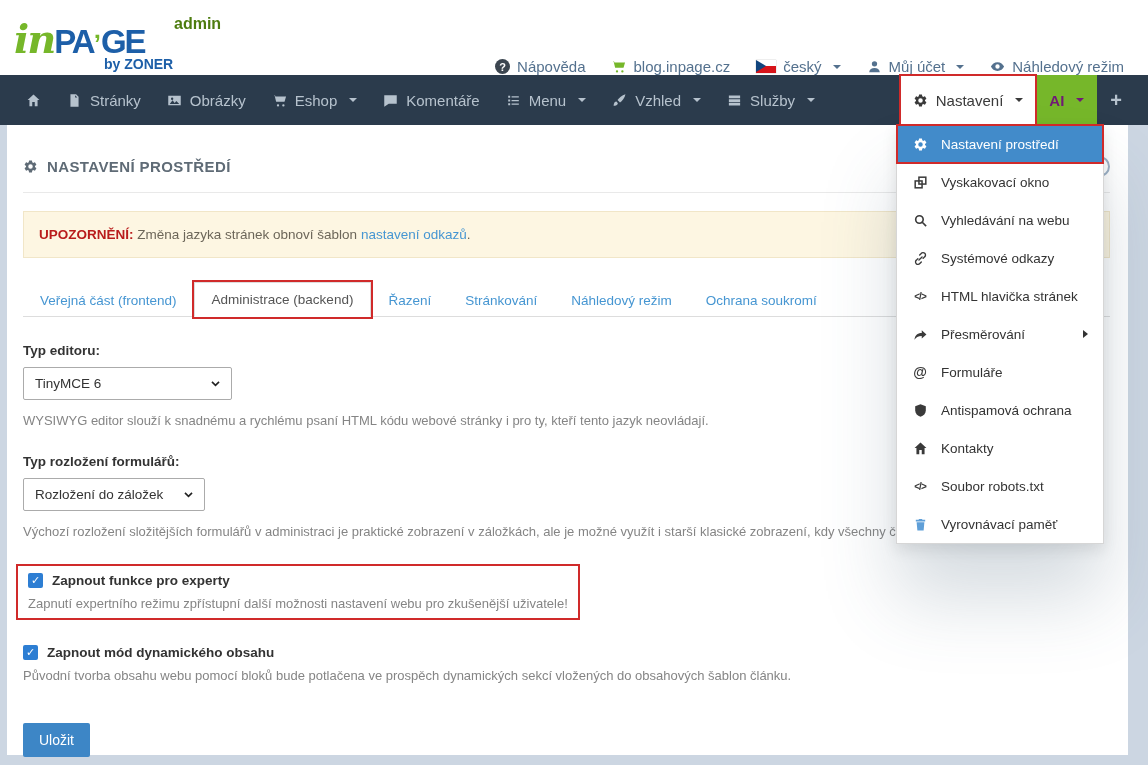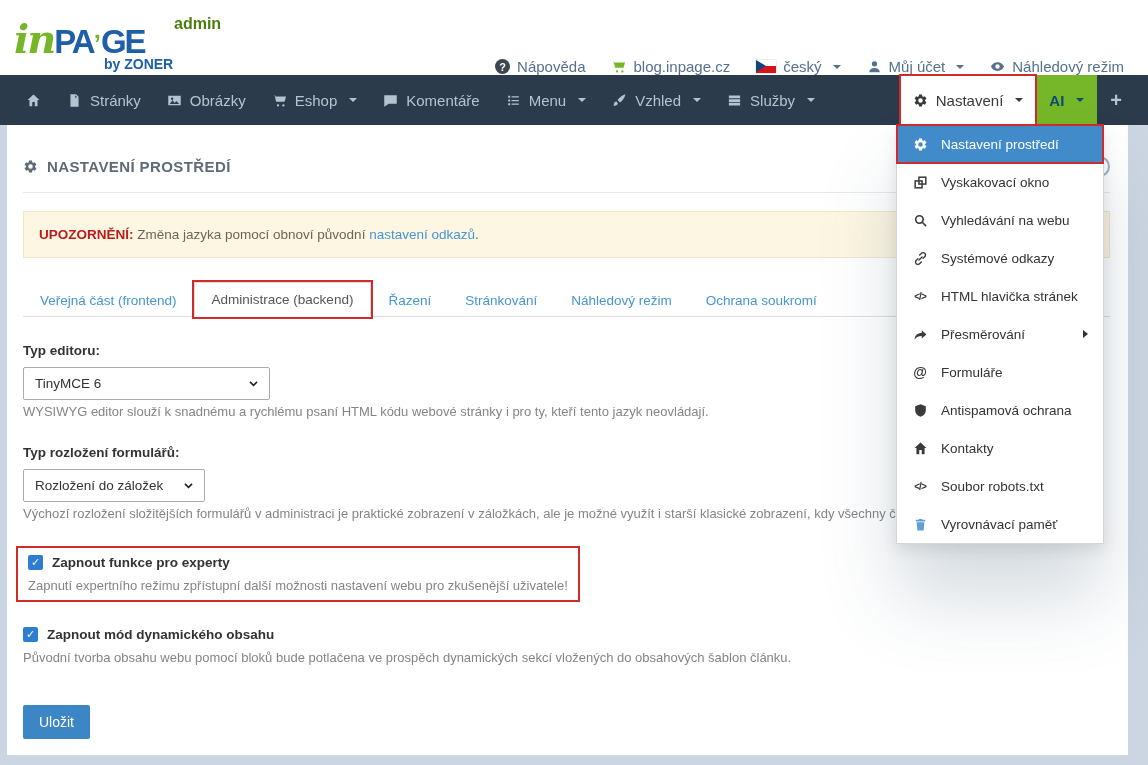--- a/index.html
+++ b/index.html
@@ -21,21 +21,21 @@
   .cart-green { color:#76b72a; }
   .flag { position:relative; width:20px; height:13px; background:linear-gradient(#fff 0 50%, #d7141a 50% 100%); overflow:hidden; flex:none; box-shadow:0 0 1px rgba(0,0,0,.4); }
   .flag::before { content:""; position:absolute; left:0; top:0; border-top:6.5px solid transparent; border-bottom:6.5px solid transparent; border-left:10px solid #11457e; }
   .caret { display:inline-block; width:0; height:0; border-left:4px solid transparent; border-right:4px solid transparent; border-top:4px solid currentColor; margin-left:4px; }
   .caret-right { display:inline-block; width:0; height:0; border-top:4px solid transparent; border-bottom:4px solid transparent; border-left:5px solid currentColor; margin-left:auto; }
 
   
   .nav { height:50px; background:#2b3b4c; display:flex; align-items:stretch; padding:0 13px; color:#b6c2cd; font-size:15px; }
   .nav-item { display:flex; align-items:center; gap:8px; padding:0 13px; cursor:pointer; white-space:nowrap; }
   .nav-item.open { background:#fff; color:#3a3a3a; outline:2px solid #d02a2a; outline-offset:-1px; z-index:110; position:relative;justify-content:flex-end; }
-  .nav-item.ai { background:#76b72a; color:#0c4a6e; font-weight:bold; padding:0 13px; }
+  .nav-item.ai { background:#76b72a; color:#701a75; font-weight:bold; padding:0 13px; }
   .nav-item.plus { font-weight:bold; font-size:20px; }
   .nav-spacer { margin-left:auto; }
 
   
   .dropdown { position:absolute; left:896px; top:125px; width:208px; background:#fff; border:1px solid #d6d6d6; border-top:none; z-index:100;
               box-shadow:0 55px 75px rgba(70,95,120,.22), 0 6px 14px rgba(0,0,0,.10); }
   .menu-item { display:flex; align-items:center; gap:13px; height:38px; padding:0 15px; font-size:13.5px; color:#333; cursor:pointer; }
   .menu-item .mi-ic { width:16px; display:flex; justify-content:center; color:#3a3a3a; font-weight:bold; }
   .menu-item.active { background:#428bca; color:#fff; outline:2px solid #d02a2a; outline-offset:-1px; }
   .menu-item.active .mi-ic { color:#fff; }
@@ -55,23 +55,23 @@
   .warning a { color:#4696d2; text-decoration:none; }
 
   .tabs { display:flex; align-items:flex-end; border-bottom:1px solid #ddd; margin-top:24px; }
   .tab { padding:9px 17px; font-size:13.5px; color:#4696d2; cursor:pointer; margin-bottom:-1px; white-space:nowrap; }
   .tab.active { background:#fff; border:1px solid #ddd; border-bottom:1px solid #fff; color:#555; }
   .tab.annotated { outline:2px solid #d02a2a; outline-offset:0px; }
 
   .fld-label { margin-top:26px; font-size:13.5px; font-weight:bold; color:#333; }
   .select { margin-top:9px; height:33px; border:1px solid #ababab; border-radius:2px; background:#fff; display:flex; align-items:center; justify-content:space-between; padding:0 9px 0 11px; font-size:13.5px; color:#333; cursor:pointer; }
   .select .chev { width:13px; height:13px; color:#222; }
-  .sel-editor { width:247px; }
+  .sel-editor { width:209px; }
   .sel-layout { width:182px; }
-  .desc { margin-top:4px; font-size:13px; color:#858585; white-space:nowrap; }
+  .desc { margin-top:13px; font-size:13px; color:#858585; white-space:nowrap; }
 
   .cb-block { margin-top:27px; }
   .cb-block.annotated { outline:2px solid #d02a2a; outline-offset:0; padding:7px 10px; margin-left:-5px; width:fit-content; }
   .cb-row { display:flex; align-items:center; gap:9px; font-size:13.5px; font-weight:bold; color:#333; cursor:pointer; }
   .cb { width:15px; height:15px; border-radius:2px; background:#2d7ed3; color:#fff; font-size:11px; font-weight:bold; display:flex; align-items:center; justify-content:center; flex:none; }
   .cb-desc { margin-top:8px; font-size:13px; color:#858585; white-space:nowrap; }
 
   .save-btn { margin-top:40px; display:inline-block; background:#3d86c6; color:#fff; border:none; border-radius:2px; font-size:14px; padding:9px 16px; cursor:pointer; font-family:inherit; }
 </style>
 </head>
@@ -340,21 +340,21 @@
       <svg class="ic" style="color:#5f6b76">
           <use href="#i-gear"></use>
         </svg>
       <span>NASTAVENÍ PROSTŘEDÍ</span>
     </div>
     <div class="help-circle">?</div>
   </div>
   <hr class="head-rule">
 
   <div class="warning">
-    <b>UPOZORNĚNÍ:</b><span> Změna jazyka pomocí obnoví původní </span><a href="#">nastavení odkazů</a><span>.</span>
+    <b>UPOZORNĚNÍ:</b><span> Změna jazyka stránek obnoví šablon </span><a href="#">nastavení odkazů</a><span>.</span>
   </div>
 
   <div class="tabs">
     <div class="tab">Veřejná část (frontend)</div>
     <div class="tab active annotated">Administrace (backend)</div>
     <div class="tab">Řazení</div>
     <div class="tab">Stránkování</div>
     <div class="tab">Náhledový režim</div>
     <div class="tab">Ochrana soukromí</div>
   </div>

